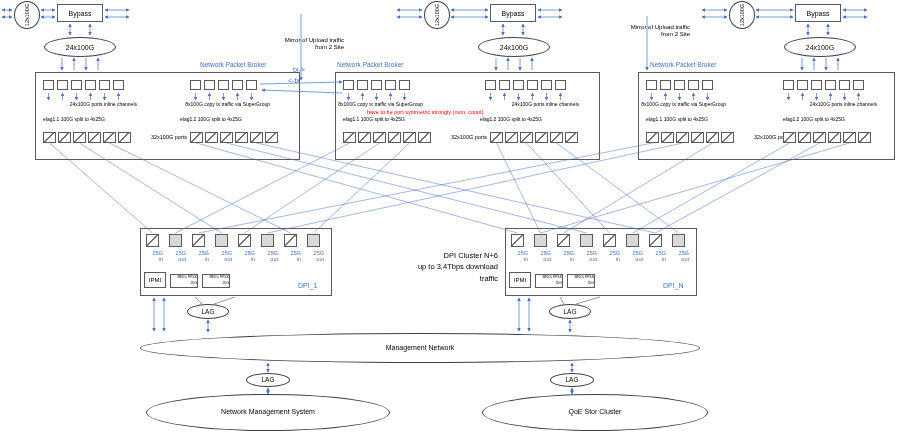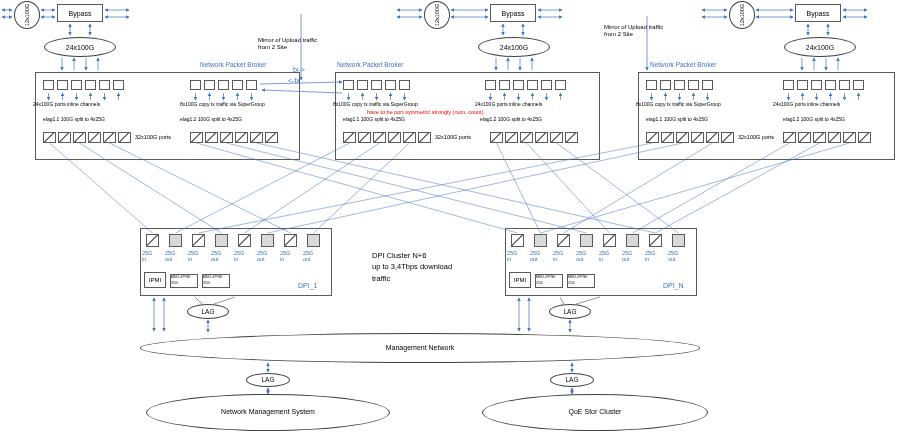--- a/index.html
+++ b/index.html
@@ -7,21 +7,21 @@
   .abs{position:absolute;box-sizing:border-box;}
   .rect{border:1px solid #5a5a5a;background:#fff;}
   .ell{border:1px solid #404040;border-radius:50%;background:#fff;display:flex;align-items:center;justify-content:center;text-align:center;}
   .port{border:1px solid #5a5a5a;background:#fff;}
   .slash{background-image:linear-gradient(135deg,transparent 44%,#6f6f6f 44%,#6f6f6f 54%,transparent 54%);}
   .gray{background:#d9d9d9;}
   .t{white-space:nowrap;line-height:1.15;}
   .pre{white-space:pre-line;}
   .blue{color:#4472C4;}
   .red{color:#FF0000;}
-  .c{text-align:left;}
+  .c{text-align:right;}
   #wires{position:absolute;left:0;top:0;width:900px;height:435px;pointer-events:none;}
 </style>
 </head>
 <body>
 
 <div id="diagram">
 
   <div class="abs t pre c" style="left:258px;top:37px;width:86px;font-size:6px;">Mirror of Upload traffic
 from 2 Site</div>
   <div class="abs t pre c" style="left:604px;top:24px;width:86px;font-size:6px;">Mirror of Upload traffic

